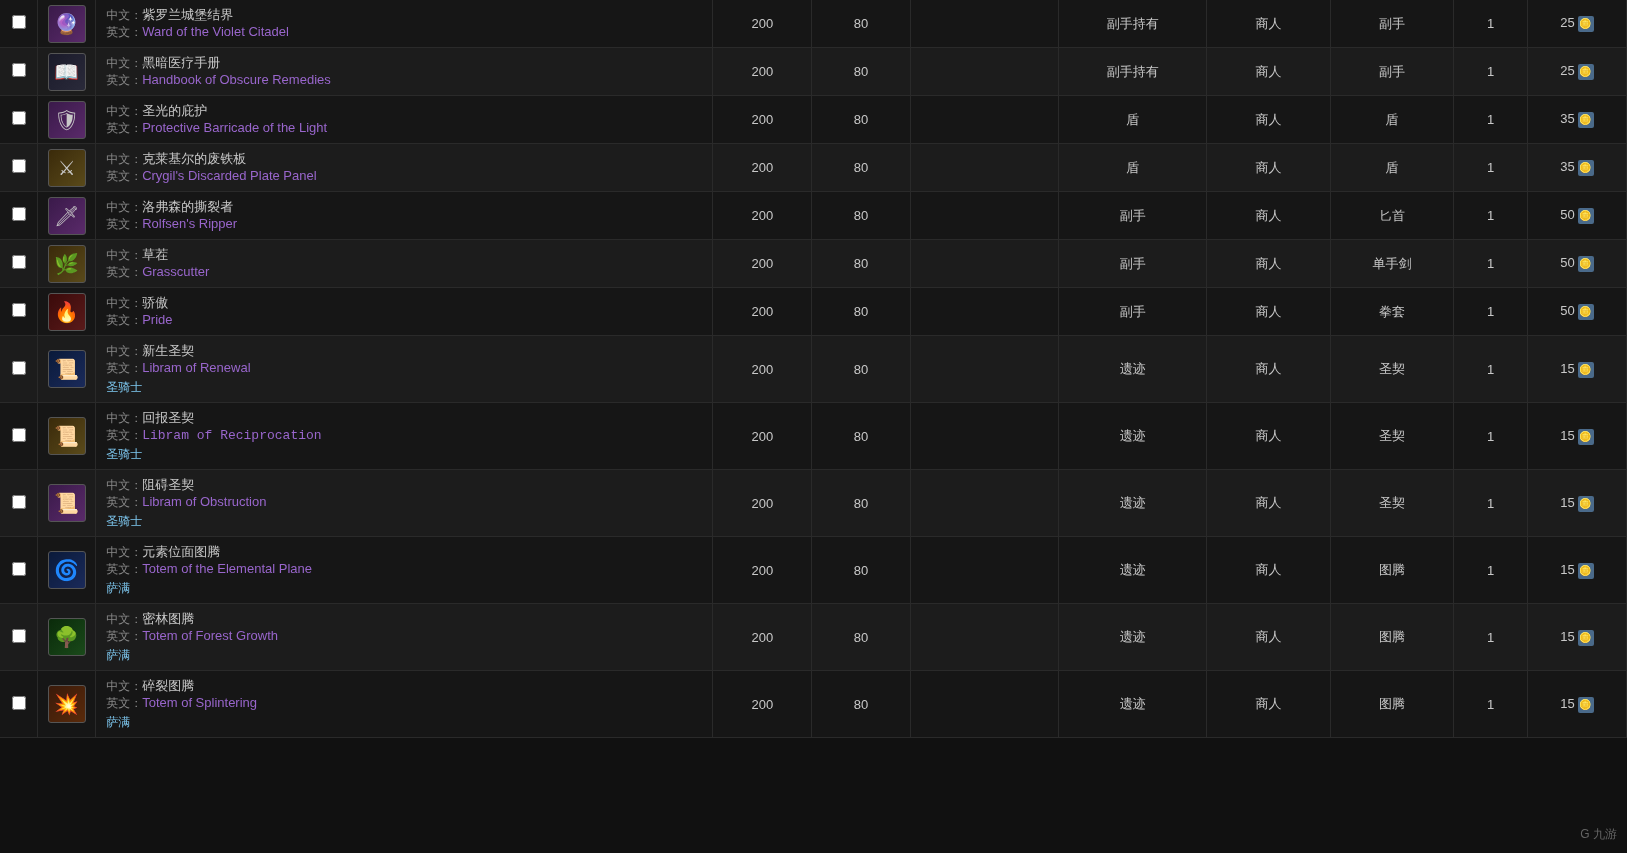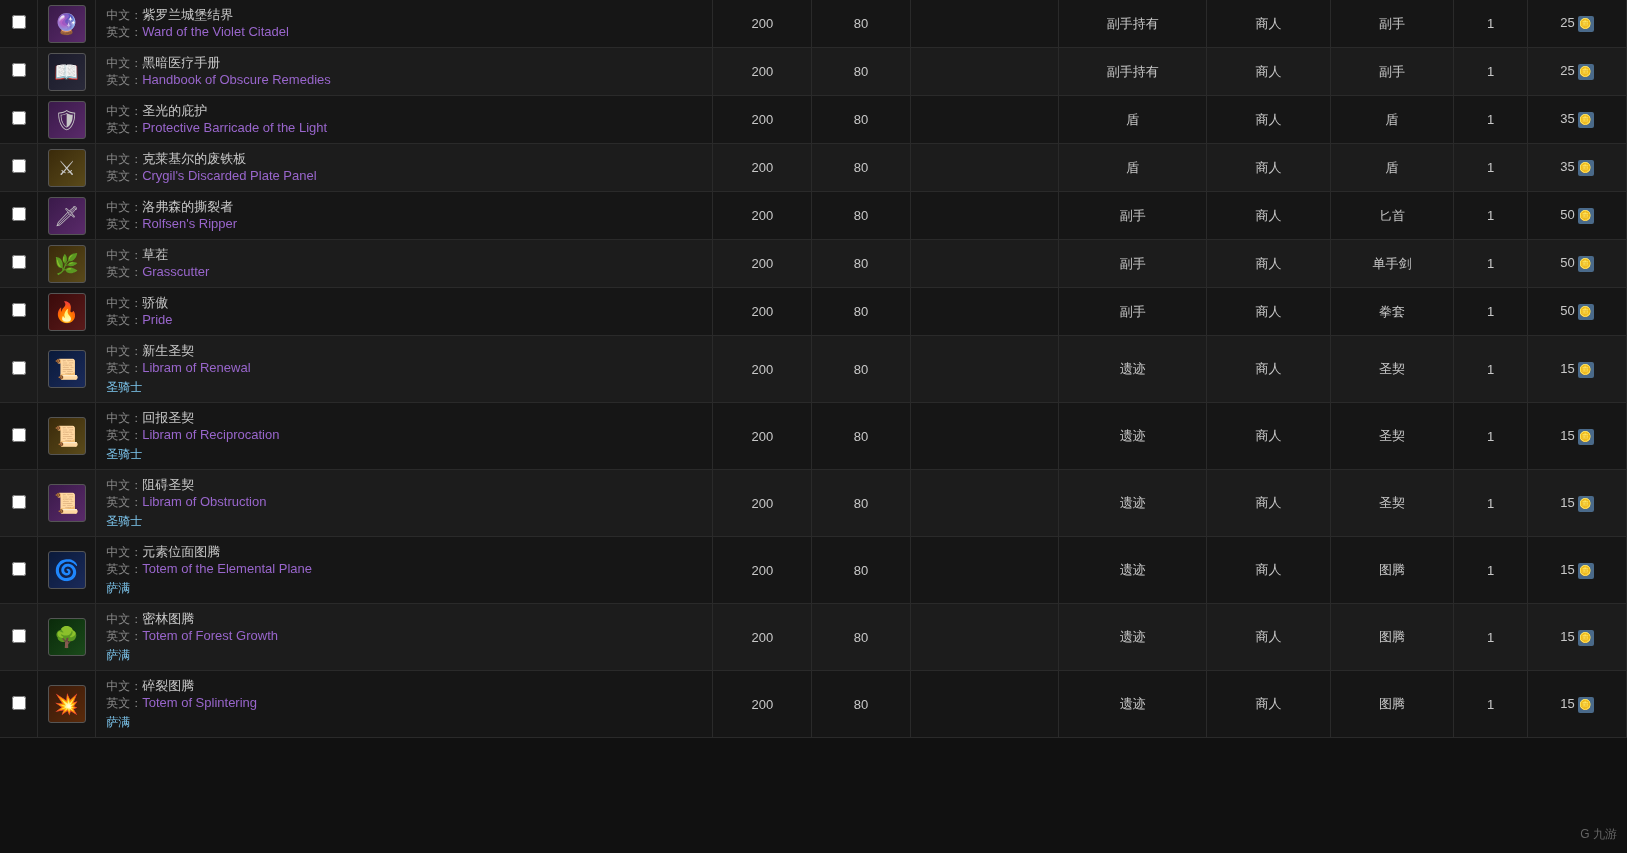--- a/index.html
+++ b/index.html
@@ -224,21 +224,21 @@
           <td style="width: 120px;"></td>
           <td style="width: 120px;">遗迹</td>
           <td style="width: 100px;">商人</td>
           <td style="width: 100px;">圣契</td>
           <td style="width: 60px;">1</td>
           <td style="width: 80px;">15<span style="display:inline-block;width:16px;height:16px;background:#4a6a8a;border-radius:2px;margin-left:3px;font-size:10px;line-height:16px;text-align:center;color:#9ab">🪙</span></td>
         </tr>
         <tr style="background-color: rgb(22, 22, 22);">
           <td class="checkbox-cell"><input type="checkbox" style=""></td>
           <td class="icon-cell"><div class="item-icon icon-bg-gold">📜</div></td>
-          <td class="item-info" style="width: 500px; min-width: 400px;">
+          <td class="item-info" style="width: 500px; min-width: 400px; font-family: Liberation Mono, monospace;">
             <div class="item-name-cn"><span style="color:#888;font-size:12px">中文：</span>回报圣契</div>
             <div class="item-name-en"><span style="color:#888;font-size:12px">英文：</span>Libram of Reciprocation</div>
             <div class="item-class">圣骑士</div>
           </td>
           <td style="width: 80px;">200</td>
           <td style="width: 80px;">80</td>
           <td style="width: 120px;"></td>
           <td style="width: 120px;">遗迹</td>
           <td style="width: 100px;">商人</td>
           <td style="width: 100px;">圣契</td>

